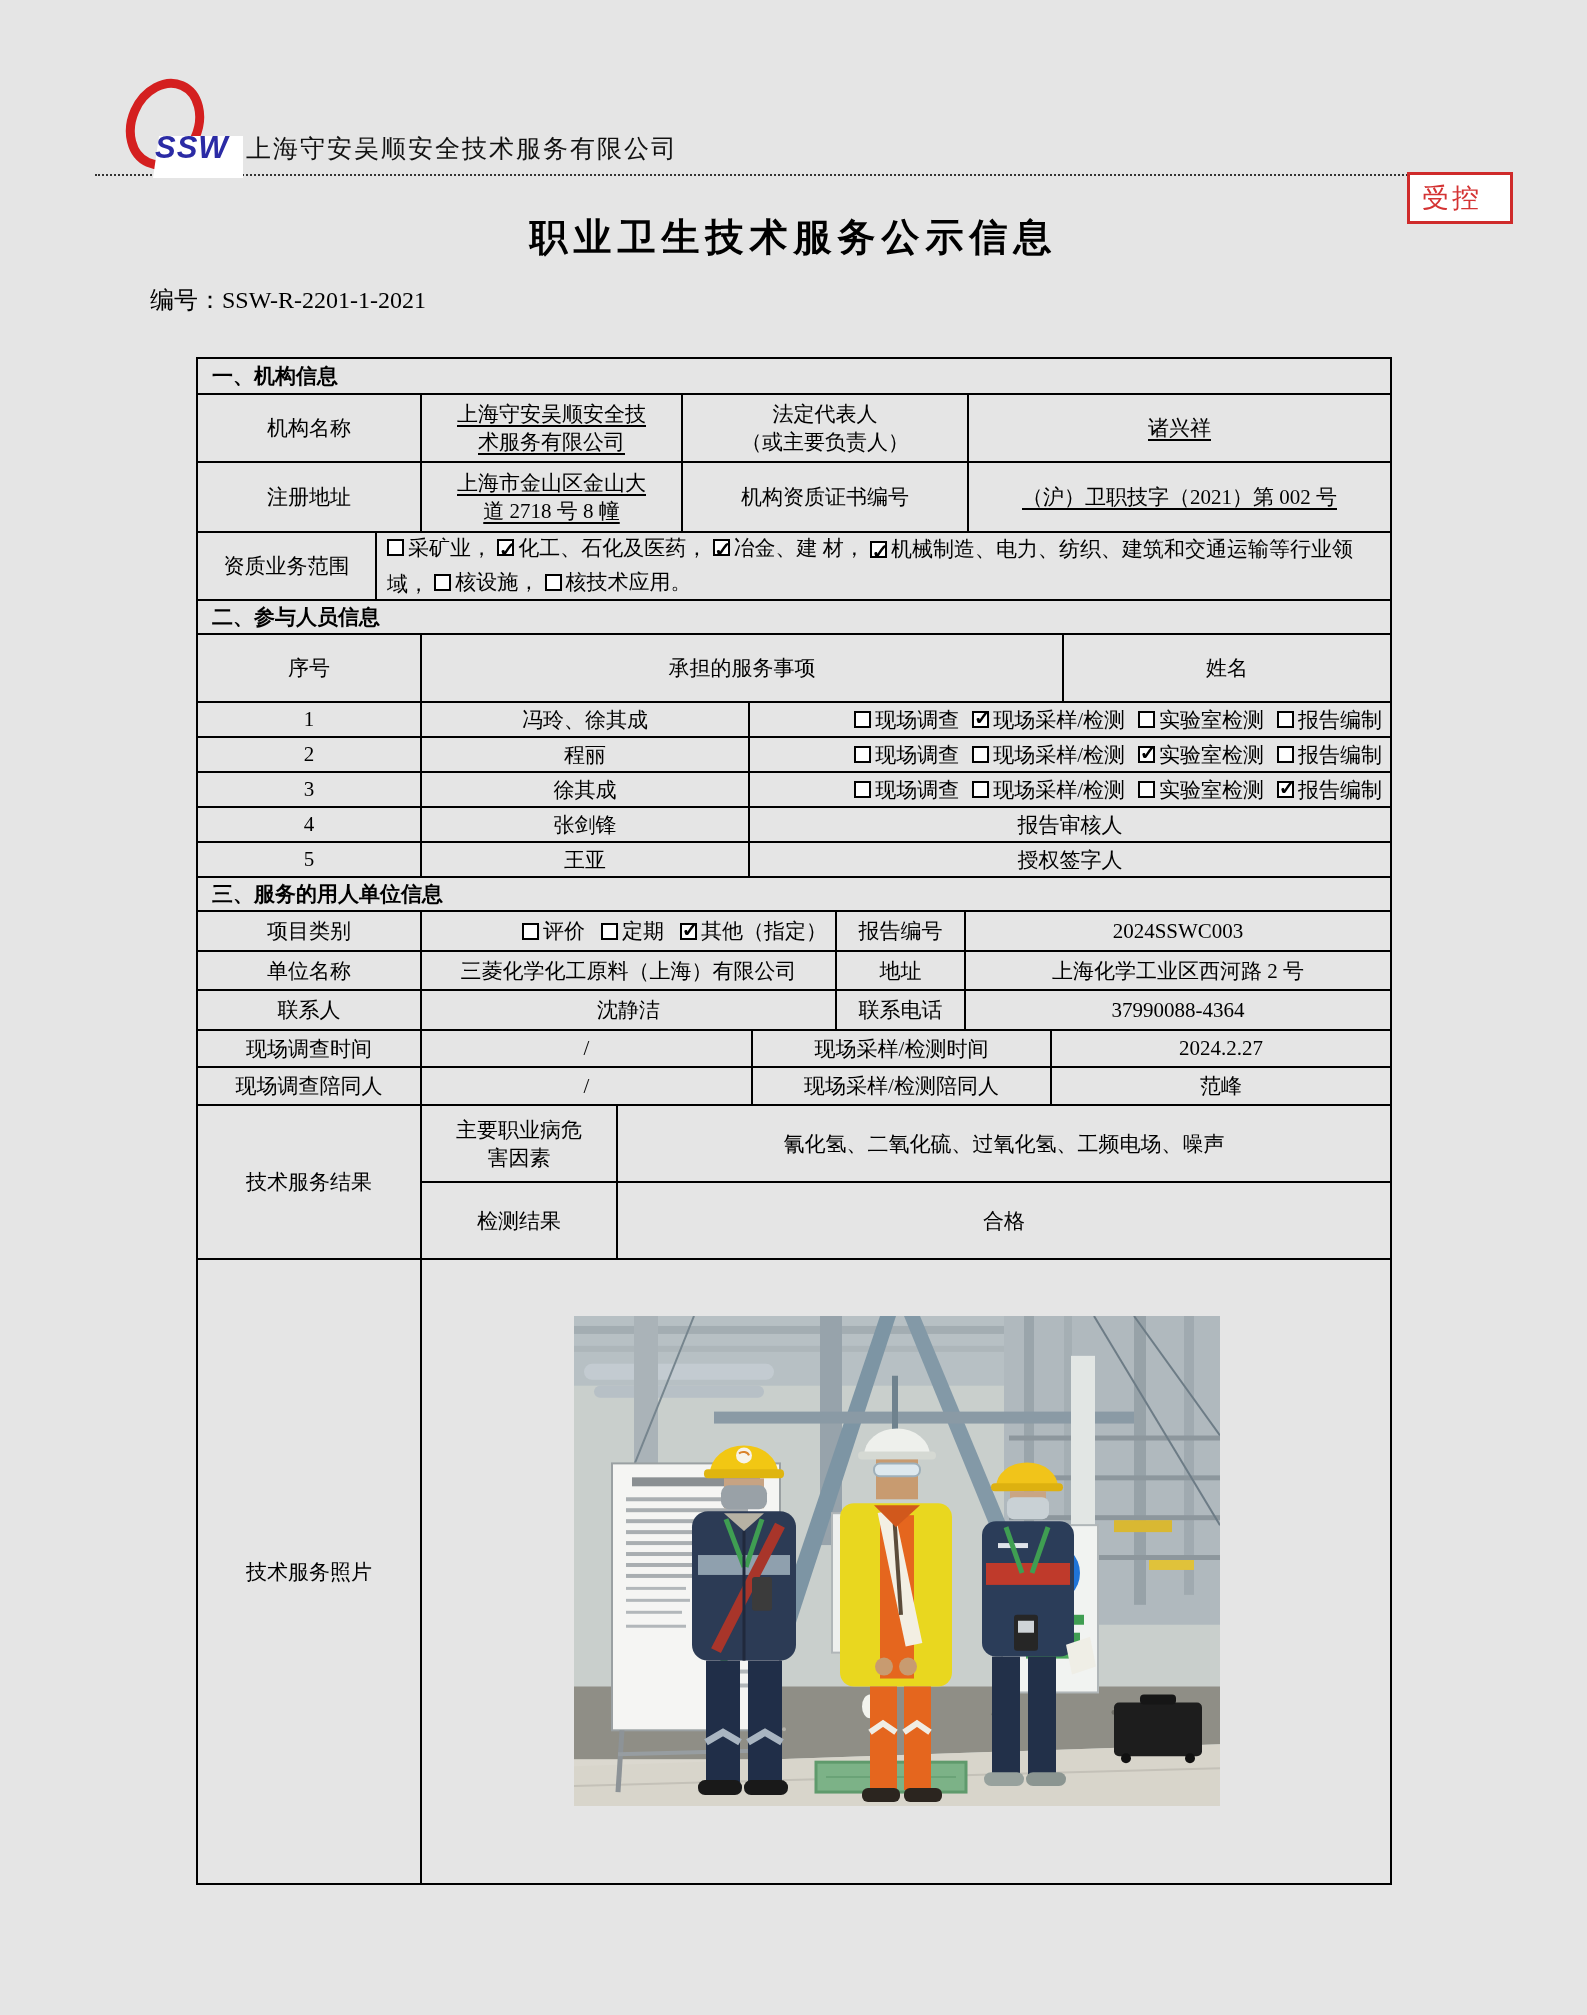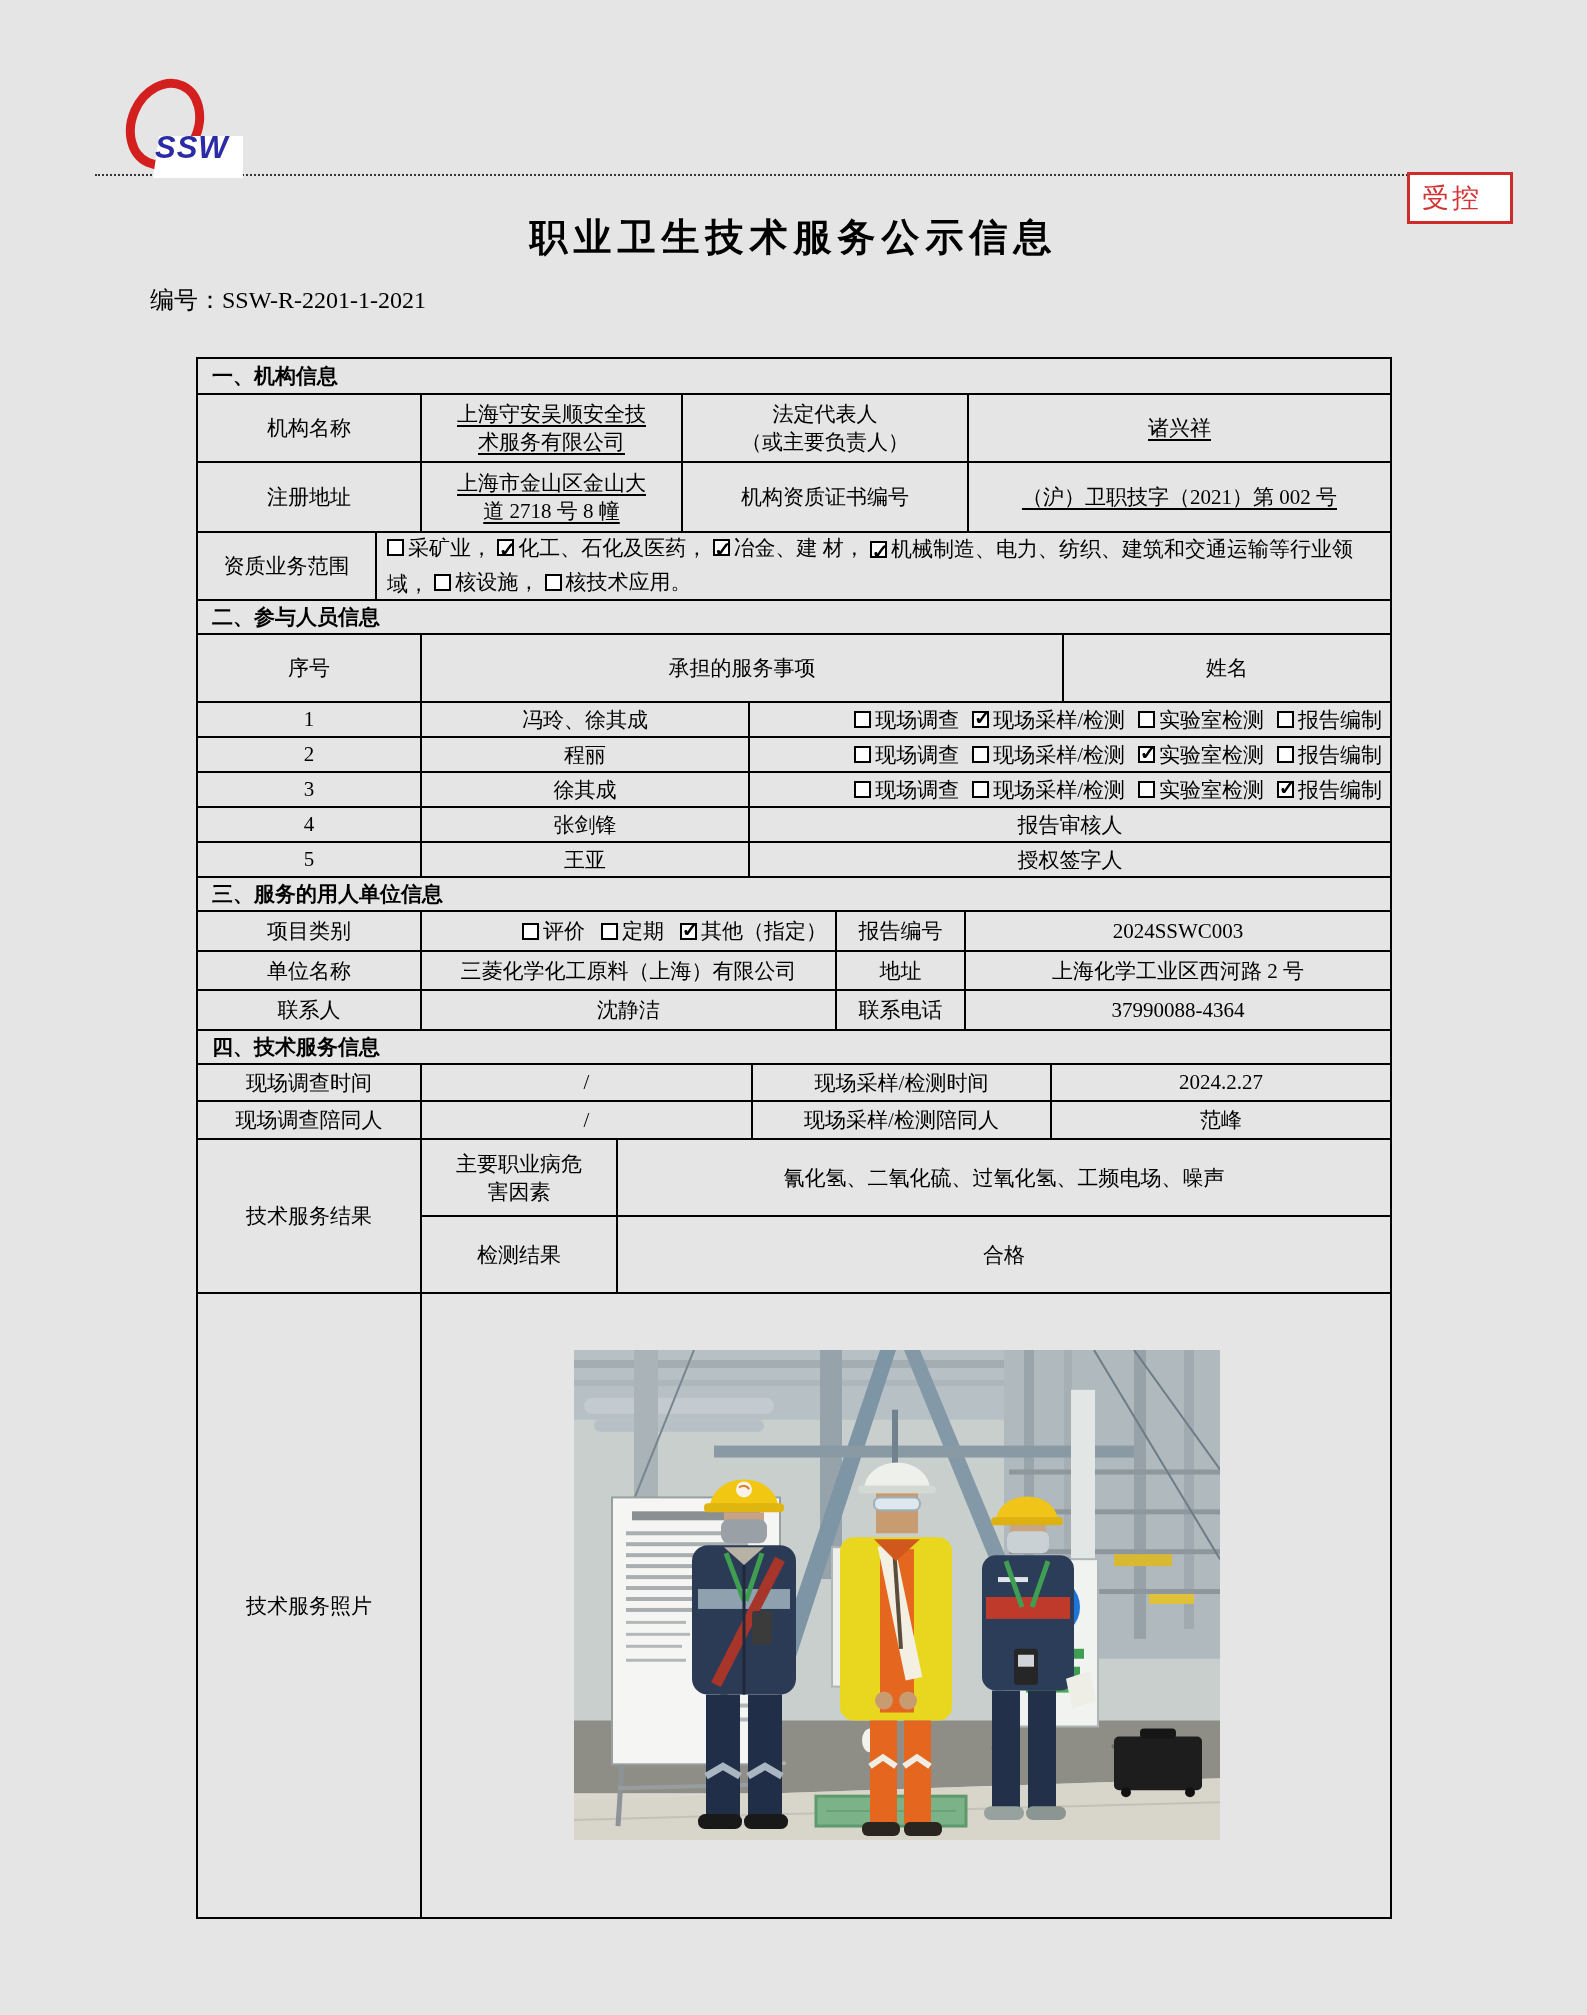--- a/index.html
+++ b/index.html
@@ -56,20 +56,21 @@
 
 <div class="page">
 
   <div class="letterhead">
     <div class="logo-wrap">
       <svg class="logo-swoosh" width="130" height="100" viewBox="0 0 130 100">
         <ellipse cx="52" cy="46" rx="33" ry="42" fill="none" stroke="#d41f1f" stroke-width="9" transform="rotate(24 52 46)"></ellipse>
         <polygon points="46,58 130,58 130,100 40,100" fill="#ffffff"></polygon>
       </svg>
       <span class="logo-ssw">SSW</span>
+      <span class="company-name">上海守安吴顺安全技术服务有限公司</span>
     </div>
     <div class="stamp">受控</div>
   </div>
 
   <div class="doc-title">职业卫生技术服务公示信息</div>
   <div class="doc-number">编号：SSW-R-2201-1-2021</div>
 
   <div class="tbl">
 
     <div class="tr" style="height:34px">
@@ -252,23 +253,20 @@
       <div class="td" style="width:129px">地址</div>
       <div class="td grow">上海化学工业区西河路 2 号</div>
     </div>
     <div class="tr" style="height:40px">
       <div class="td" style="width:222px">联系人</div>
       <div class="td" style="width:415px">沈静洁</div>
       <div class="td" style="width:129px">联系电话</div>
       <div class="td grow">37990088-4364</div>
     </div>
 
-    <div class="tr" style="height:34px">
-      <div class="td sec grow">四、技术服务信息</div>
-    </div>
     <div class="tr" style="height:37px">
       <div class="td" style="width:222px">现场调查时间</div>
       <div class="td" style="width:331px">/</div>
       <div class="td" style="width:299px">现场采样/检测时间</div>
       <div class="td grow">2024.2.27</div>
     </div>
     <div class="tr" style="height:38px">
       <div class="td" style="width:222px">现场调查陪同人</div>
       <div class="td" style="width:331px">/</div>
       <div class="td" style="width:299px">现场采样/检测陪同人</div>

